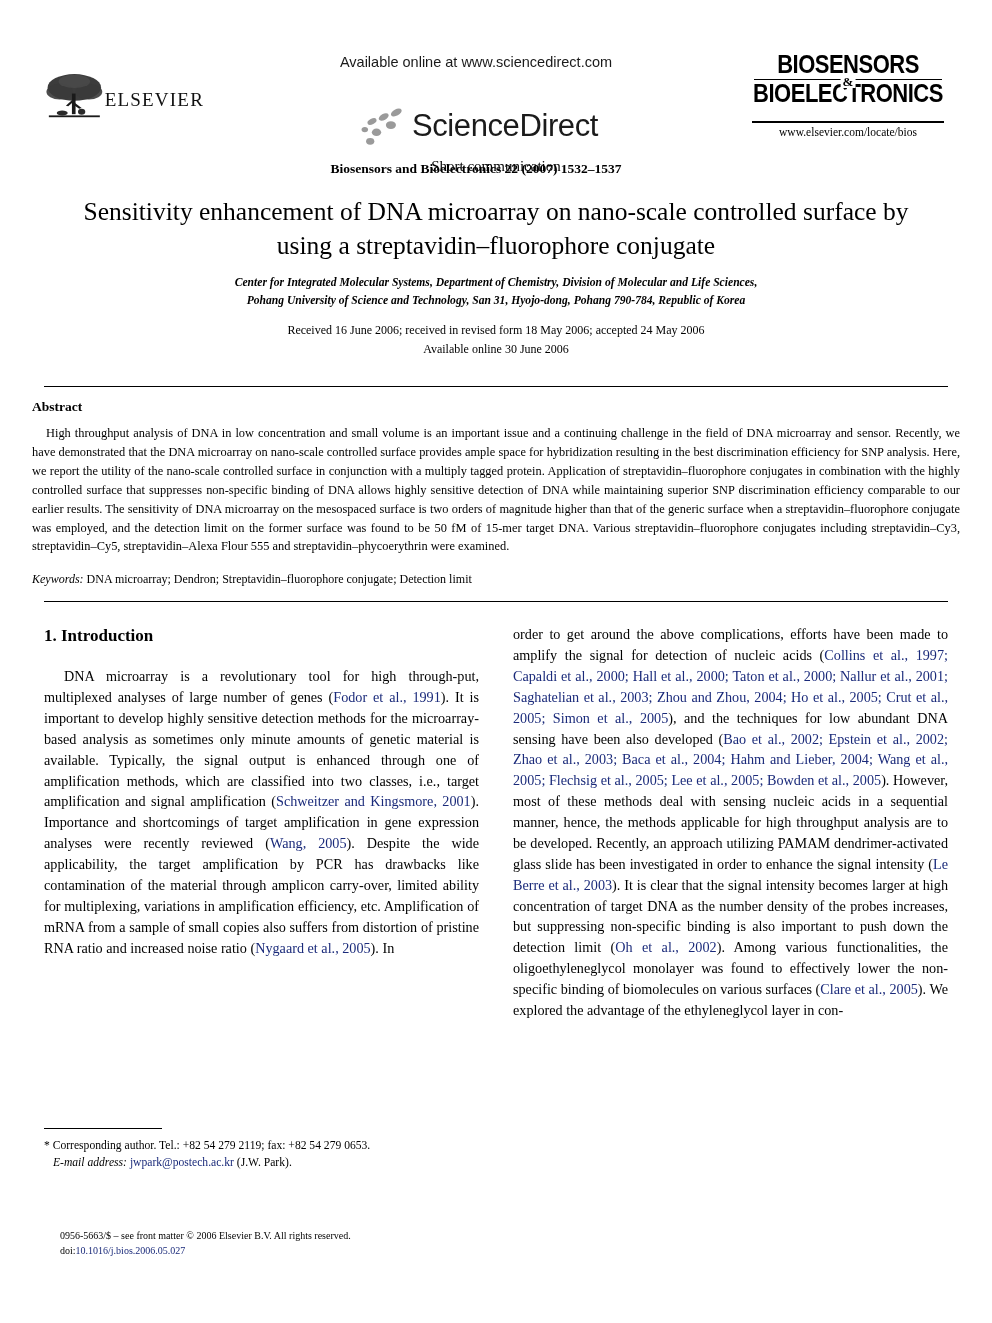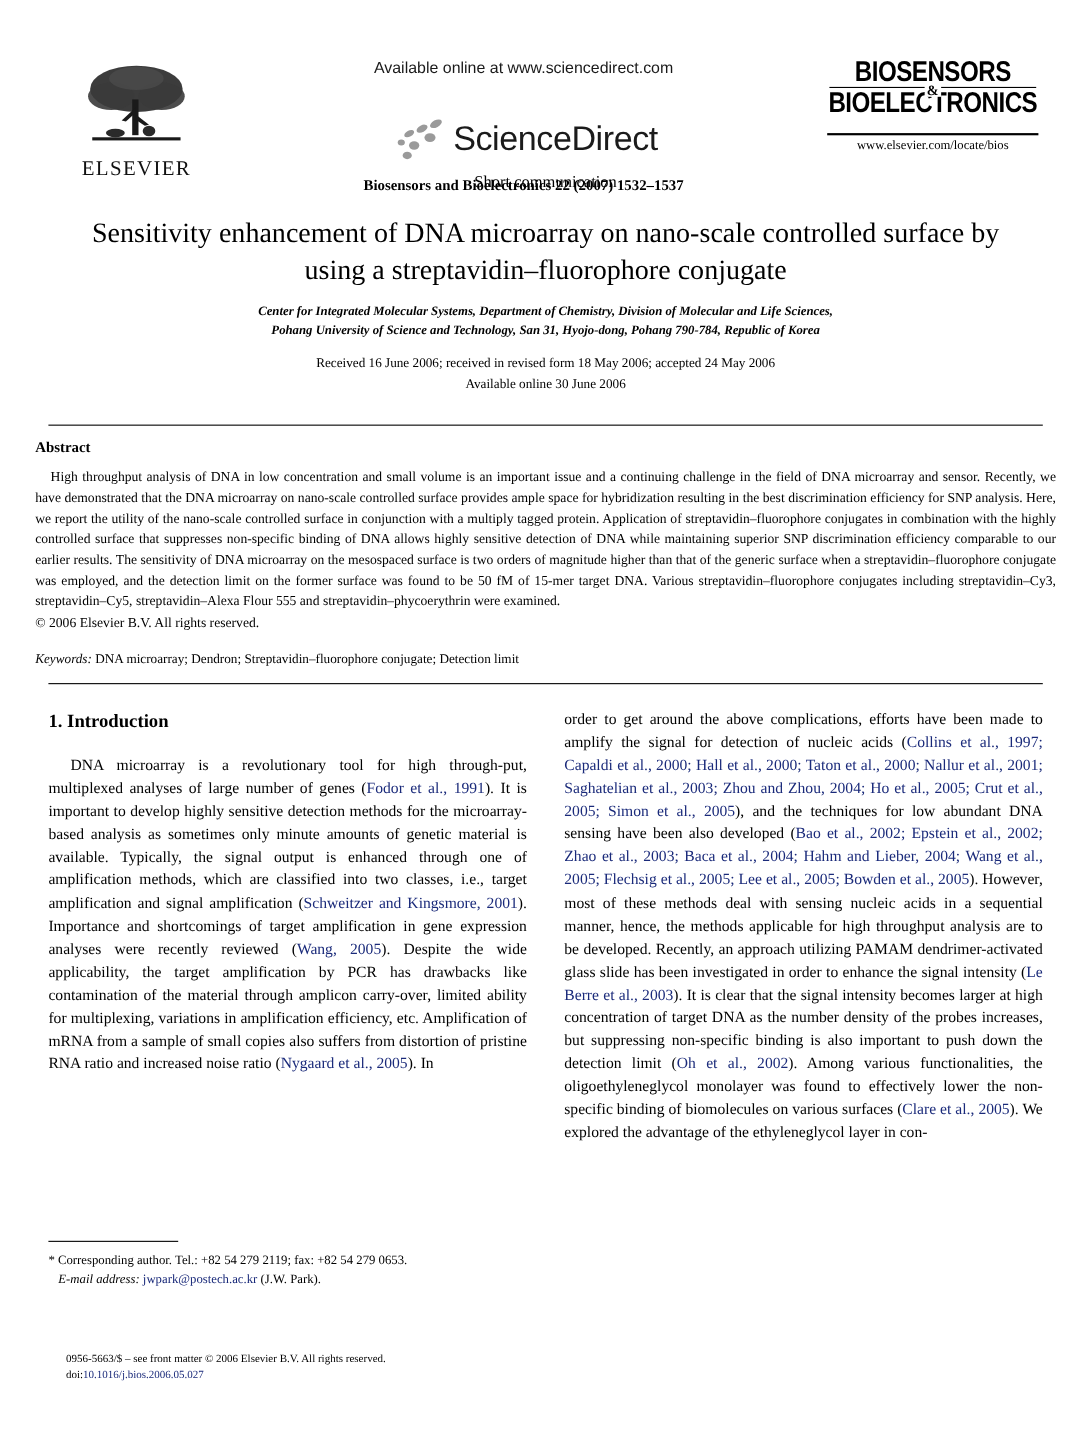--- a/index.html
+++ b/index.html
@@ -28,21 +28,21 @@
     display: flex;
     align-items: flex-start;
     justify-content: space-between;
     padding: 52px 44px 0 44px;
     box-sizing: border-box;
     height: 150px;
   }
   .elsevier-block {
     width: 160px;
     display: flex;
-    flex-direction: column;
+    flex-direction: row;
     align-items: center;
     padding-top: 4px;
   }
   .elsevier-tree {
     width: 96px;
     height: 86px;
     display: block;
   }
   .elsevier-word {
     font-family: "Liberation Serif", serif;
@@ -319,21 +319,20 @@
   <div class="history">
     <div>Received 16 June 2006; received in revised form 18 May 2006; accepted 24 May 2006</div>
     <div>Available online 30 June 2006</div>
   </div>
 
   <div class="full-rule rule-top-abstract"></div>
 
   <div class="abstract-wrap">
     <div class="abstract-head">Abstract</div>
     <div class="abstract-body">High throughput analysis of DNA in low concentration and small volume is an important issue and a continuing challenge in the field of DNA microarray and sensor. Recently, we have demonstrated that the DNA microarray on nano-scale controlled surface provides ample space for hybridization resulting in the best discrimination efficiency for SNP analysis. Here, we report the utility of the nano-scale controlled surface in conjunction with a multiply tagged protein. Application of streptavidin–fluorophore conjugates in combination with the highly controlled surface that suppresses non-specific binding of DNA allows highly sensitive detection of DNA while maintaining superior SNP discrimination efficiency comparable to our earlier results. The sensitivity of DNA microarray on the mesospaced surface is two orders of magnitude higher than that of the generic surface when a streptavidin–fluorophore conjugate was employed, and the detection limit on the former surface was found to be 50 fM of 15-mer target DNA. Various streptavidin–fluorophore conjugates including streptavidin–Cy3, streptavidin–Cy5, streptavidin–Alexa Flour 555 and streptavidin–phycoerythrin were examined.</div>
-    <div class="copyright">© 2006 Elsevier B.V. All rights reserved.</div>
     <div class="keywords">
       <i>Keywords:</i><span> DNA microarray; Dendron; Streptavidin–fluorophore conjugate; Detection limit</span>
     </div>
   </div>
 
   <div class="full-rule rule-bottom-abstract"></div>
 
   <div class="columns">
 
     <div class="col">

